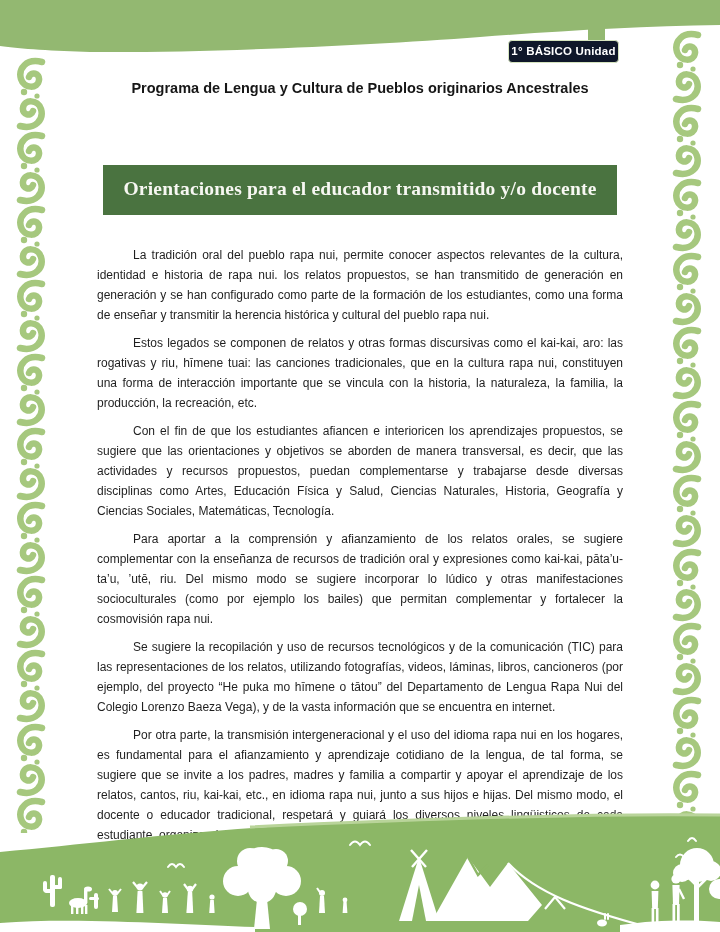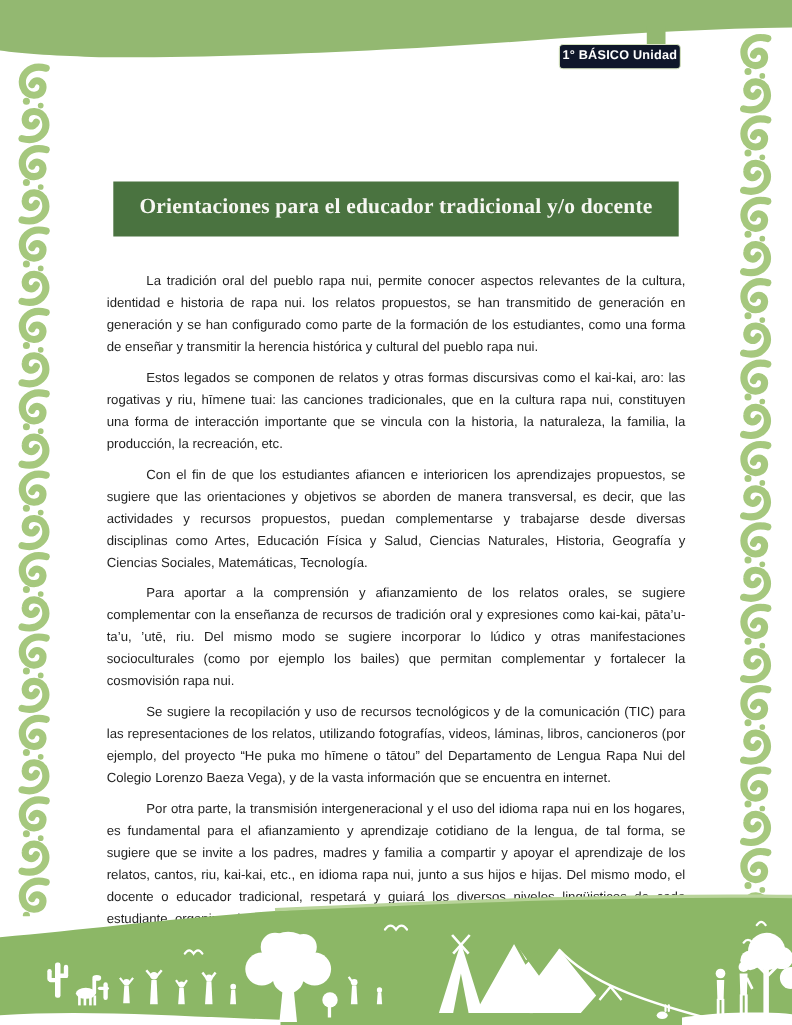--- a/index.html
+++ b/index.html
@@ -79,24 +79,25 @@
       <use href="#koru-tile" y="296"></use>
       <use href="#koru-tile" y="370"></use>
     <use href="#koru-tile" y="444"></use>
       <use href="#koru-tile" y="518"></use>
       <use href="#koru-tile" y="592"></use>
     <use href="#koru-tile" y="666"></use>
       <use href="#koru-tile" y="740"></use>
   </svg>
 
   <div class="program-header">
+    <div>Programa de Lengua y Cultura de Pueblos originarios Ancestrales</div>
   </div>
 
   <div class="banner">
-    <span>Orientaciones para el educador tradicional y/o docente</span>
+    <span>Orientaciones para el educador transmitido y/o docente</span>
   </div>
 
   <div class="bodytext">
     <p>La tradición oral del pueblo rapa nui, permite conocer aspectos relevantes de la cultura, identidad e historia de rapa nui. los relatos propuestos, se han transmitido de generación en generación y se han configurado como parte de la formación de los estudiantes, como una forma de enseñar y transmitir la herencia histórica y cultural del pueblo rapa nui.</p>
     <p>Estos legados se componen de relatos y otras formas discursivas como el kai-kai, aro: las rogativas y riu, hīmene tuai: las canciones tradicionales, que en la cultura rapa nui, constituyen una forma de interacción importante que se vincula con la historia, la naturaleza, la familia, la producción, la recreación, etc.</p>
     <p>Con el fin de que los estudiantes afiancen e interioricen los aprendizajes propuestos, se sugiere que las orientaciones y objetivos se aborden de manera transversal, es decir, que las actividades y recursos propuestos, puedan complementarse y trabajarse desde diversas disciplinas como Artes, Educación Física y Salud, Ciencias Naturales, Historia, Geografía y Ciencias Sociales, Matemáticas, Tecnología.</p>
     <p>Para aportar a la comprensión y afianzamiento de los relatos orales, se sugiere complementar con la enseñanza de recursos de tradición oral y expresiones como kai-kai, pāta’u-ta’u, ’utē, riu. Del mismo modo se sugiere incorporar lo lúdico y otras manifestaciones socioculturales (como por ejemplo los bailes) que permitan complementar y fortalecer la cosmovisión rapa nui.</p>
     <p>Se sugiere la recopilación y uso de recursos tecnológicos y de la comunicación (TIC) para las representaciones de los relatos, utilizando fotografías, videos, láminas, libros, cancioneros (por ejemplo, del proyecto “He puka mo hīmene o tātou” del Departamento de Lengua Rapa Nui del Colegio Lorenzo Baeza Vega), y de la vasta información que se encuentra en internet.</p>
     <p>Por otra parte, la transmisión intergeneracional y el uso del idioma rapa nui en los hogares, es fundamental para el afianzamiento y aprendizaje cotidiano de la lengua, de tal forma, se sugiere que se invite a los padres, madres y familia a compartir y apoyar el aprendizaje de los relatos, cantos, riu, kai-kai, etc., en idioma rapa nui, junto a sus hijos e hijas. Del mismo modo, el docente o educador tradicional, respetará y guiará los diversos niveles lingüisticos de cada estudiante, organizando estrategias de apoyo con estudiantes más expertos.</p>
   </div>

